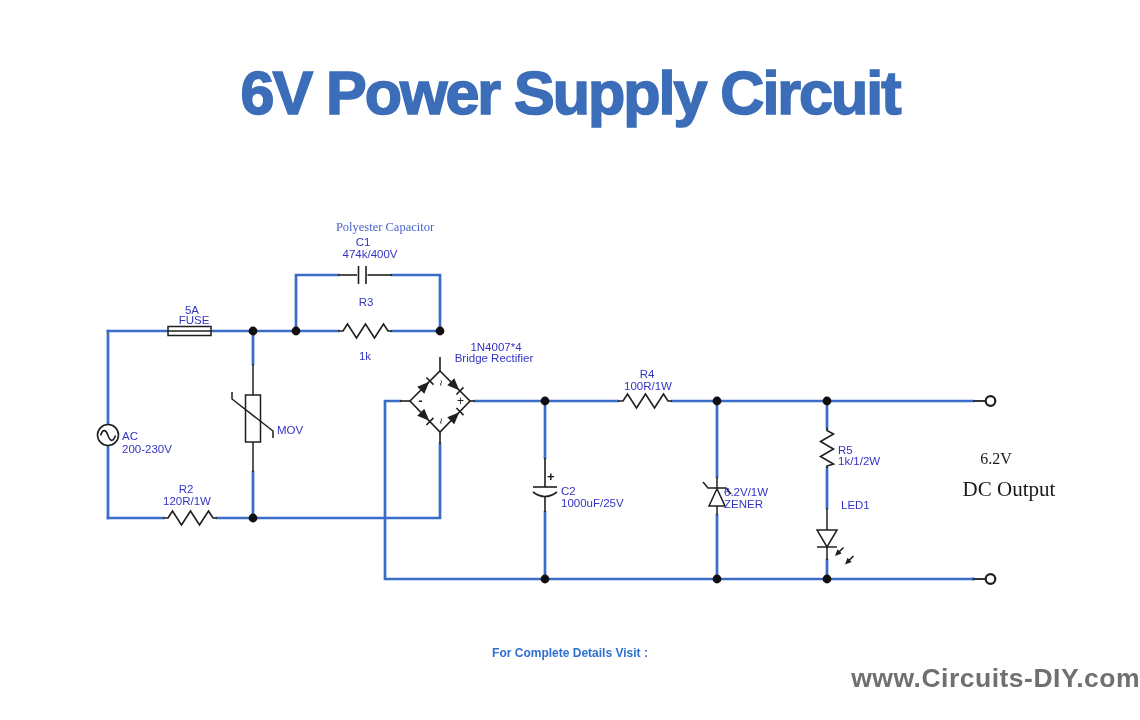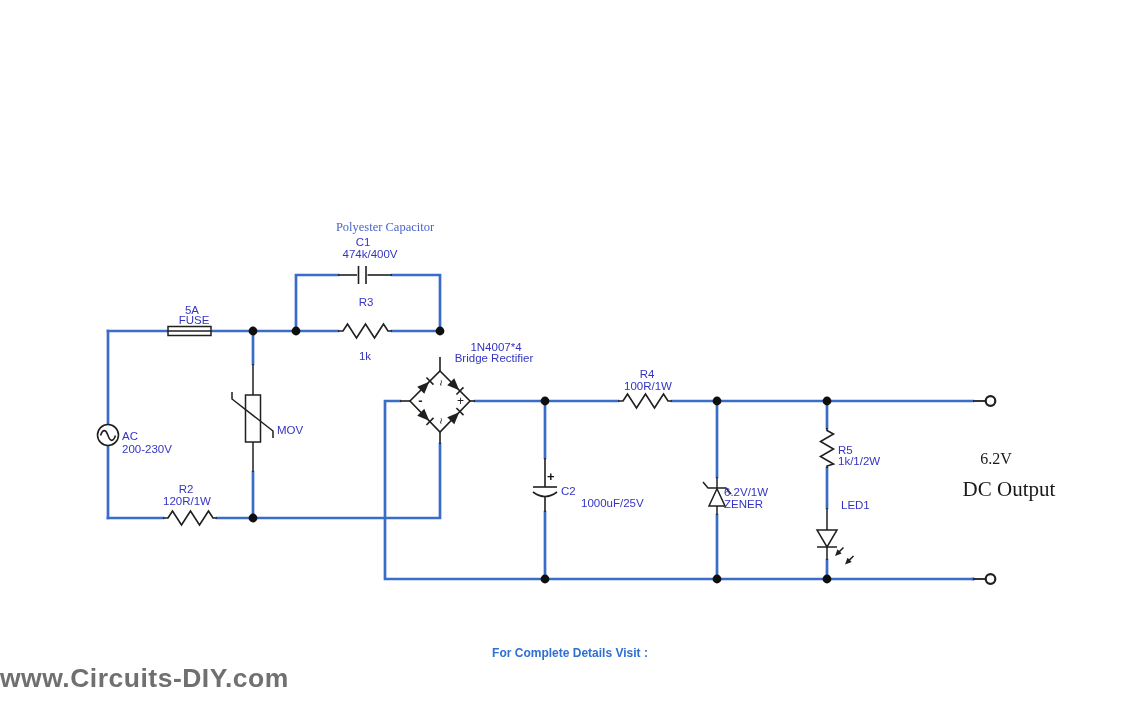--- a/index.html
+++ b/index.html
@@ -13,28 +13,29 @@
   .lbl{position:absolute;font-size:11.5px;line-height:1.08;color:#3434c4;white-space:nowrap;}
   .ctr{transform:translateX(-50%);text-align:center;}
   .serif{font-family:"Liberation Serif",serif;margin-left:8px;}
   .cap-type{font-size:12.5px;color:#4b64c9;}
   .blk{color:#1a1a1a;}
   .out-v{font-size:16px;}
   .out-l{font-size:21px;}
   .c2plus{font-size:13px;font-weight:bold;color:#111;}
   .footer1{position:absolute;left:0;top:646px;width:1140px;text-align:center;
            font-size:12px;font-weight:bold;color:#2f70d2;}
-  .footer2{position:absolute;left:0;top:663px;width:1140px;text-align:left;
+  .footer2{position:absolute;left:0;top:663px;width:1140px;text-align:right;
            font-size:26.5px;font-weight:bold;color:#707070;letter-spacing:0.5px;}
 </style>
 </head>
 <body>
 
 <div class="page">
 
+  <h1 class="title">6V Power Supply Circuit</h1>
 
   <div class="circuit">
 
     <svg width="1140" height="720" viewBox="0 0 1140 720">
 
       <g stroke="#3a6dc7" stroke-width="2.7" fill="none" stroke-linecap="square">
         <path d="M108,331 H168 M211,331 H338 M392,331 H440"></path>
         <path d="M108,331 V424 M108,446 V518"></path>
         <path d="M108,518 H163 M217,518 H440 V444"></path>
         <path d="M253,331 V364 M253,472 V518"></path>
@@ -184,21 +185,21 @@
     <div class="lbl" style="left:277px;top:424px;">MOV</div>
 
     <div class="lbl ctr" style="left:186px;top:483px;">R2</div>
     <div class="lbl ctr" style="left:187px;top:495px;">120R/1W</div>
 
     <div class="lbl ctr" style="left:647px;top:368px;">R4</div>
     <div class="lbl ctr" style="left:648px;top:380px;">100R/1W</div>
 
     <div class="lbl c2plus" style="left:547px;top:470px;">+</div>
     <div class="lbl" style="left:561px;top:485px;">C2</div>
-    <div class="lbl" style="left:561px;top:497px;margin-left:20px;">1000uF/25V</div>
+    <div class="lbl" style="left:561px;top:497px;">1000uF/25V</div>
 
     <div class="lbl" style="left:724px;top:486px;">6.2V/1W</div>
     <div class="lbl" style="left:724px;top:498px;">ZENER</div>
 
     <div class="lbl" style="left:838px;top:444px;">R5</div>
     <div class="lbl" style="left:838px;top:455px;">1k/1/2W</div>
 
     <div class="lbl" style="left:841px;top:499px;text-align:center;">LED1</div>
 
     <div class="lbl serif blk out-v ctr" style="left:988px;top:450px;">6.2V</div>

